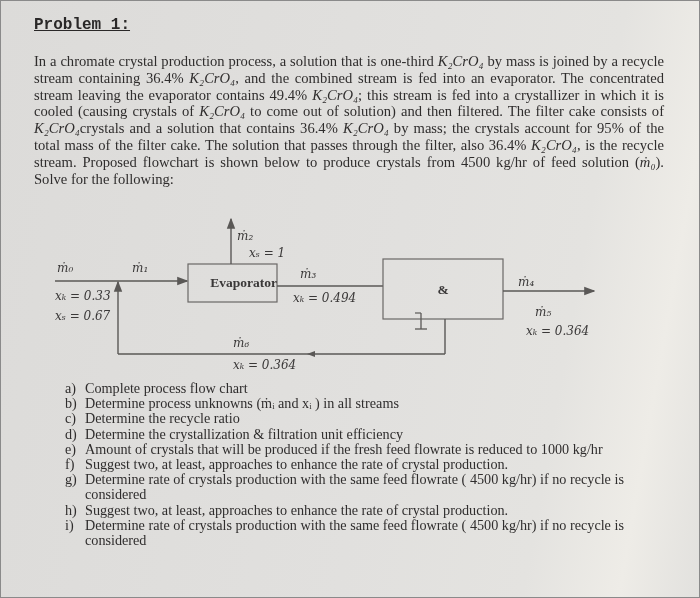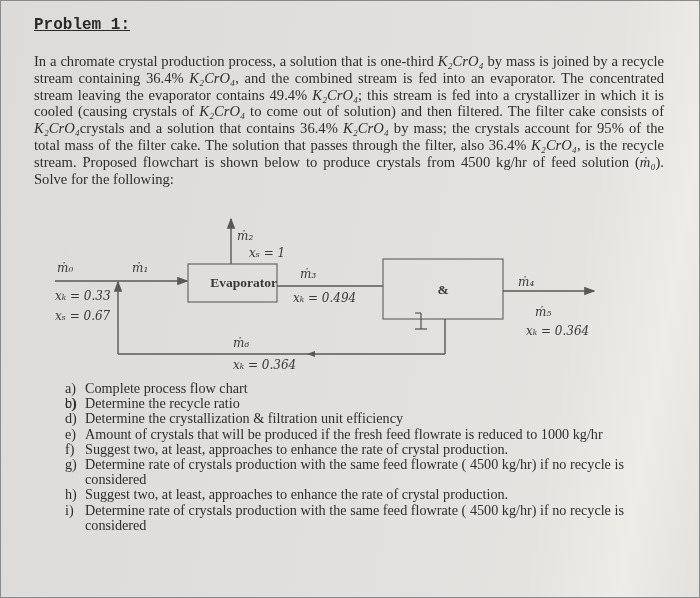--- a/index.html
+++ b/index.html
@@ -105,21 +105,21 @@
     <div class="lbl" style="left:517px; top:74px;"><i>ṁ₄</i></div>
     <div class="lbl" style="left:526px; top:104px;margin-left:8px;"><i>ṁ₅</i></div>
     <div class="lbl" style="left:525px; top:123px;"><i>xₖ = 0.364</i></div>
 
     <div class="lbl" style="left:232px; top:135px;"><i>ṁ₆</i></div>
     <div class="lbl" style="left:232px; top:157px;"><i>xₖ = 0.364</i></div>
   </div>
 
   <div class="questions">
     <div class="q"><span class="letter">a)</span><span>Complete process flow chart</span></div>
-    <div class="q"><span class="letter">b)</span></div>
+    <div class="q"><span class="letter">b)</span><span>Determine process unknowns (ṁᵢ and xᵢ ) in all streams</span></div>
     <div class="q"><span class="letter">c)</span><span>Determine the recycle ratio</span></div>
     <div class="q"><span class="letter">d)</span><span>Determine the crystallization &amp; filtration unit efficiency</span></div>
     <div class="q"><span class="letter">e)</span><span>Amount of crystals that will be produced if the fresh feed flowrate is reduced to 1000 kg/hr</span></div>
     <div class="q"><span class="letter">f)</span><span>Suggest two, at least, approaches to enhance the rate of crystal production.</span></div>
     <div class="q"><span class="letter">g)</span><span>Determine rate of crystals production with the same feed flowrate ( 4500 kg/hr) if no recycle is considered</span></div>
     <div class="q"><span class="letter">h)</span><span>Suggest two, at least, approaches to enhance the rate of crystal production.</span></div>
     <div class="q"><span class="letter">i)</span><span>Determine rate of crystals production with the same feed flowrate ( 4500 kg/hr) if no recycle is considered</span></div>
   </div>
 
 </div>

